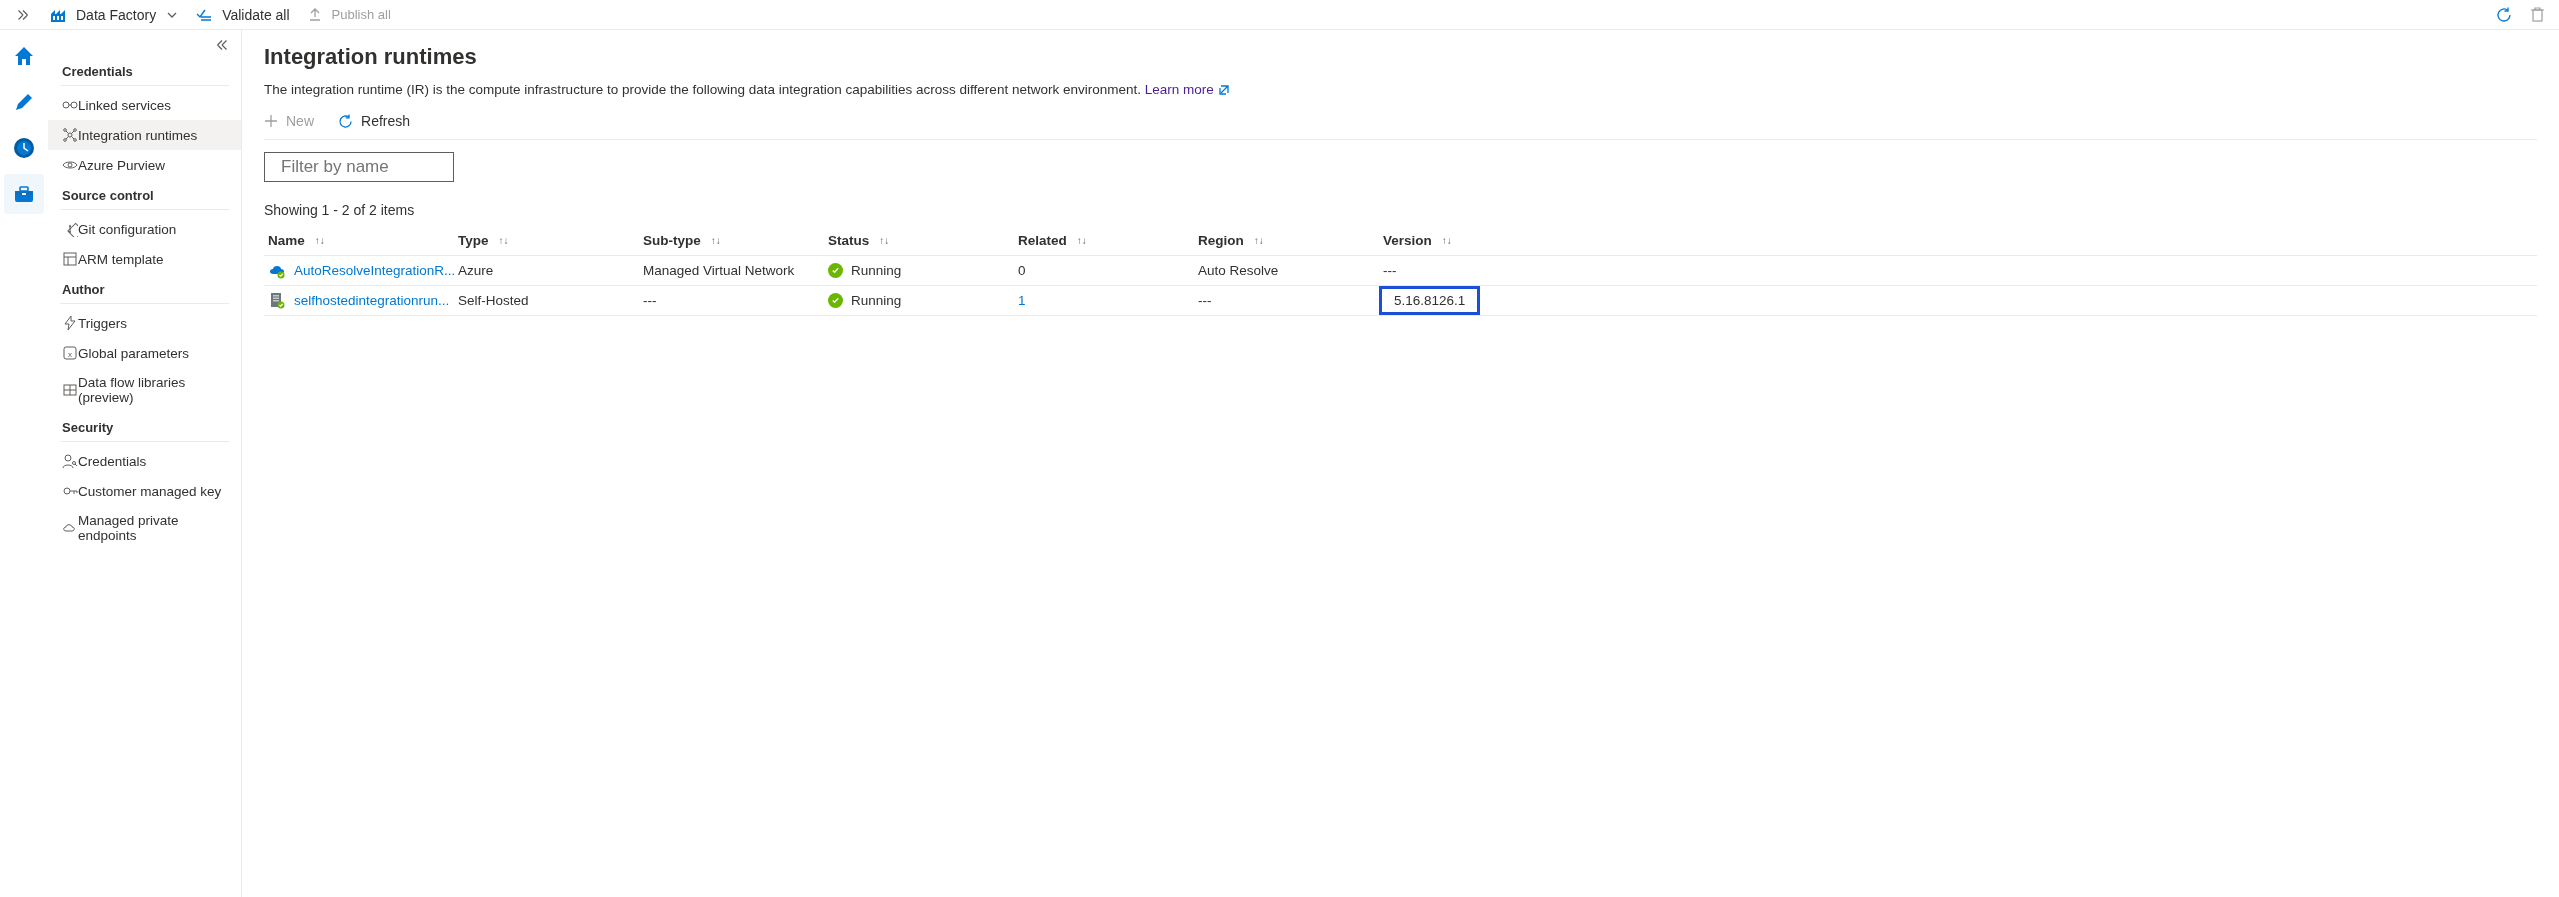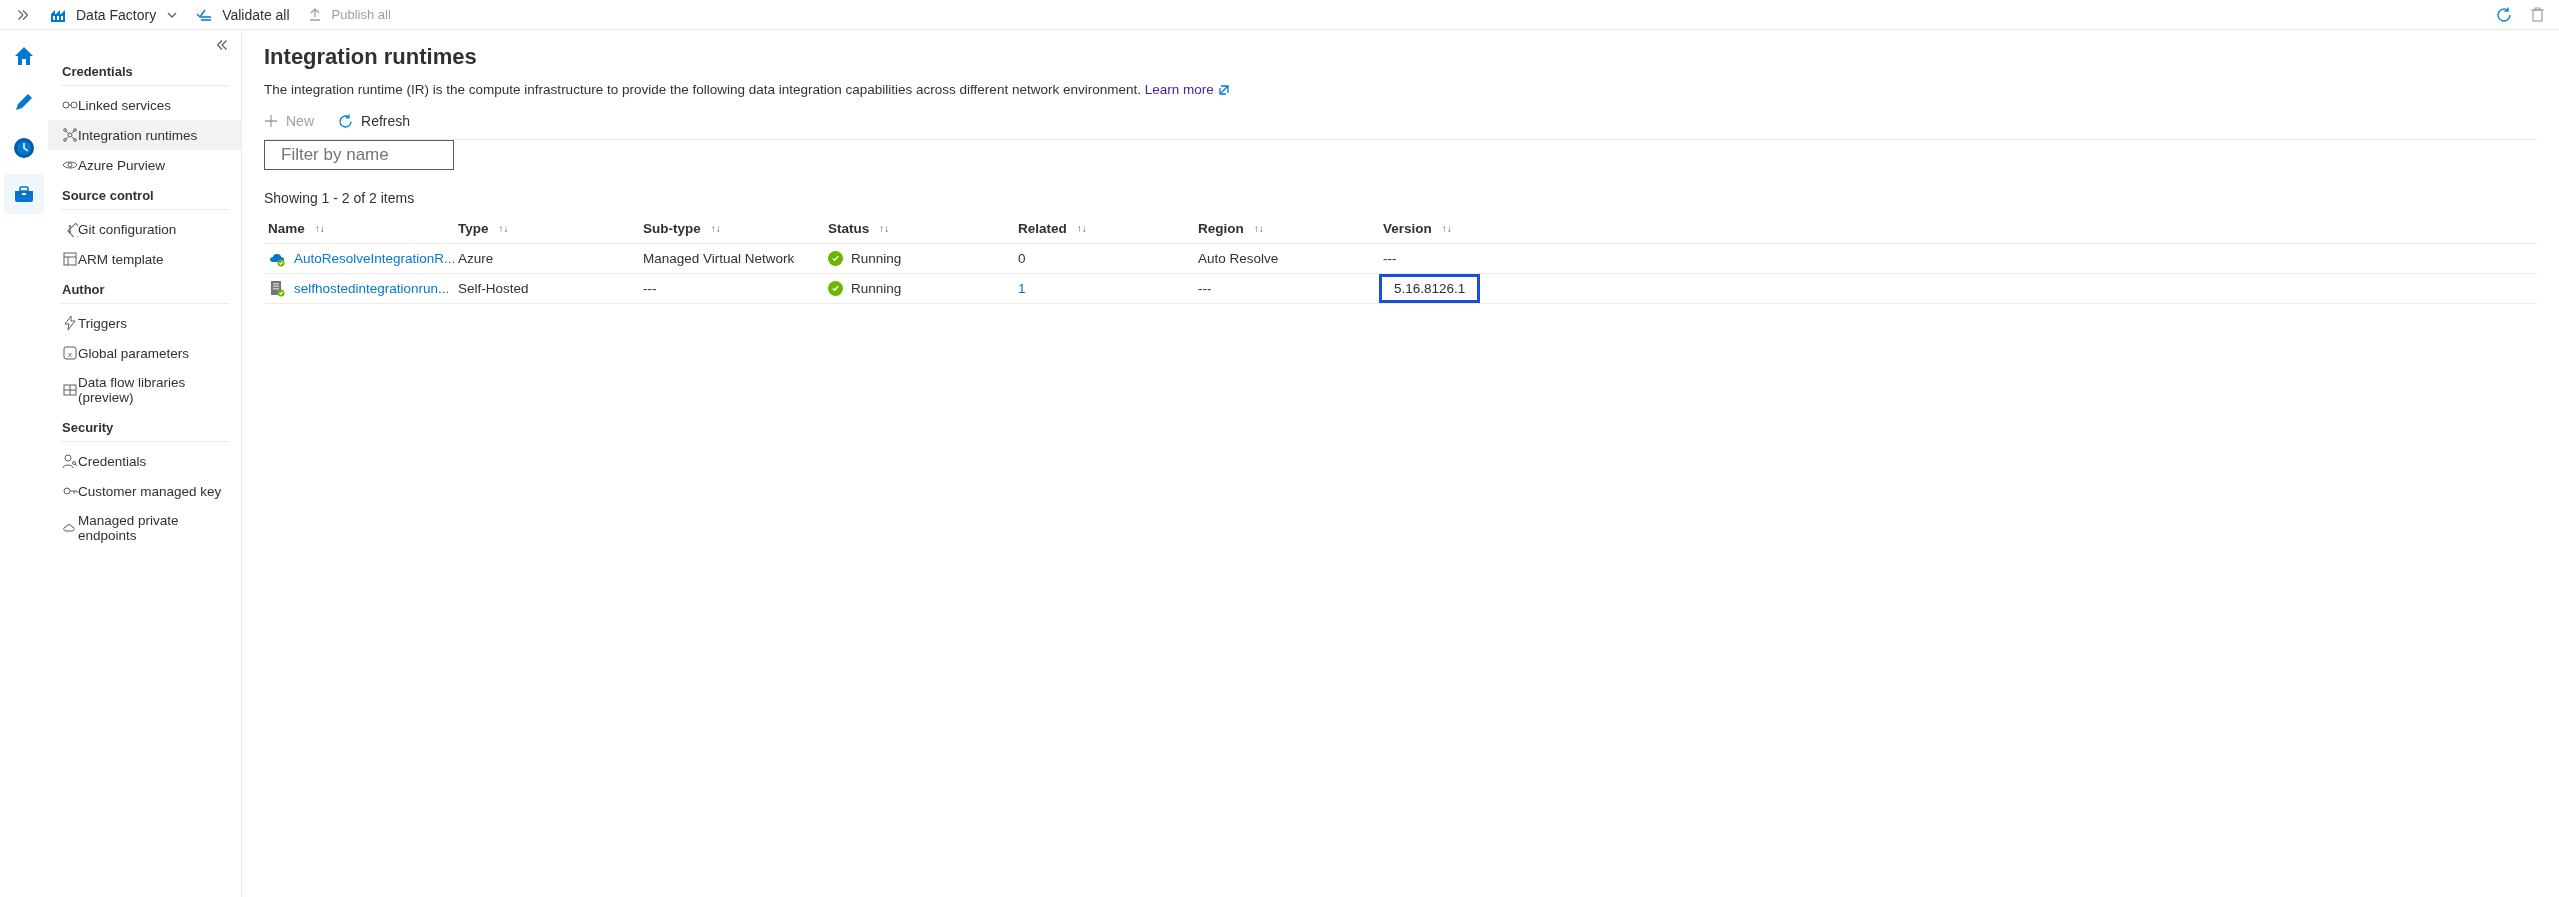--- a/index.html
+++ b/index.html
@@ -26,21 +26,21 @@
   .sb-divider { height:1px; background:#edebe9; margin:4px 12px; }
   .sb-item { display:flex; align-items:center; padding:7px 14px; cursor:pointer; font-size:13.5px; }
   .sb-item .ic { width:16px; height:16px; display:flex; align-items:center; justify-content:center; color:#605e5c; }
   .sb-item.sel { background:#f3f2f1; }
 
   
   .main { position:absolute; left:242px; right:0; top:30px; bottom:0; padding:14px 22px; }
   .page-title { font-size:22px; font-weight:600; margin-bottom:12px; }
   .page-desc { font-size:13.5px; color:#323130; margin-bottom:10px; }
   .page-desc a { color:#4c1d95; text-decoration:none; }
-  .cmdbar { display:flex; align-items:center; gap:24px; padding:6px 0 10px; border-bottom:1px solid #edebe9; }
+  .cmdbar { display:flex; align-items:center; gap:24px; padding:6px 0 10px; border-bottom:1px solid #edebe9; margin-bottom:12px; }
   .cmd-btn { display:flex; align-items:center; gap:8px; font-size:14px; cursor:pointer; }
   .cmd-btn.disabled { color:#a19f9d; }
   .cmd-btn.refresh svg { color:#0078d4; }
   .filter-box { display:flex; align-items:center; gap:8px; width:190px; height:30px; border:1px solid #605e5c; padding:0 8px; margin-bottom:20px; }
   .filter-box input { border:none; outline:none; font-size:17px; flex:1; background:transparent; color:#323130; }
   .count-line { font-size:14px; margin-bottom:8px; }
 
   
   .grid { width:100%; }
   .ghead, .grow { display:grid; grid-template-columns: 190px 185px 185px 190px 180px 185px 200px 1fr; align-items:center; height:30px; }

